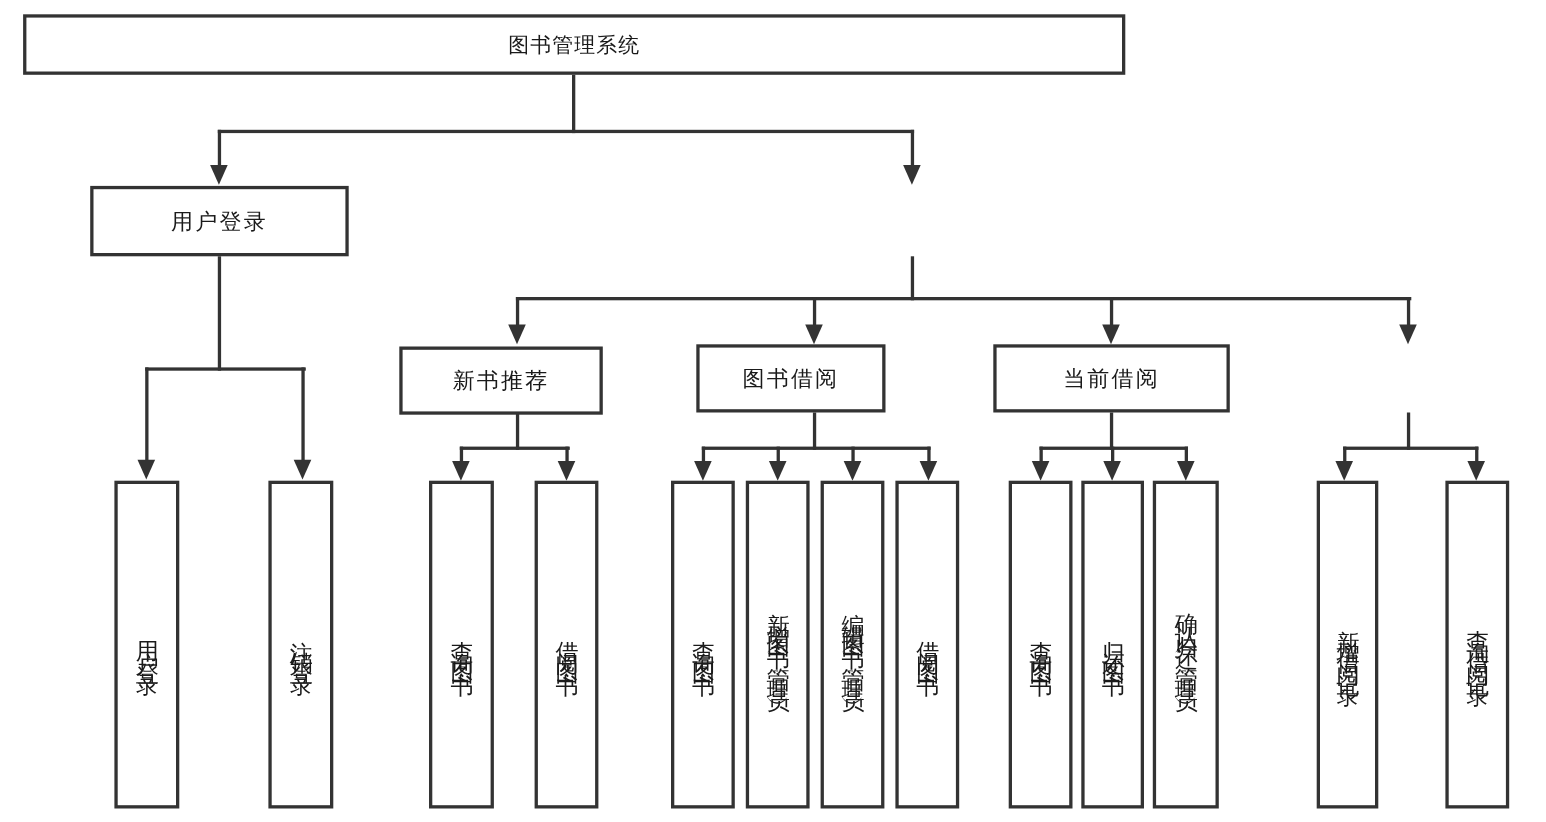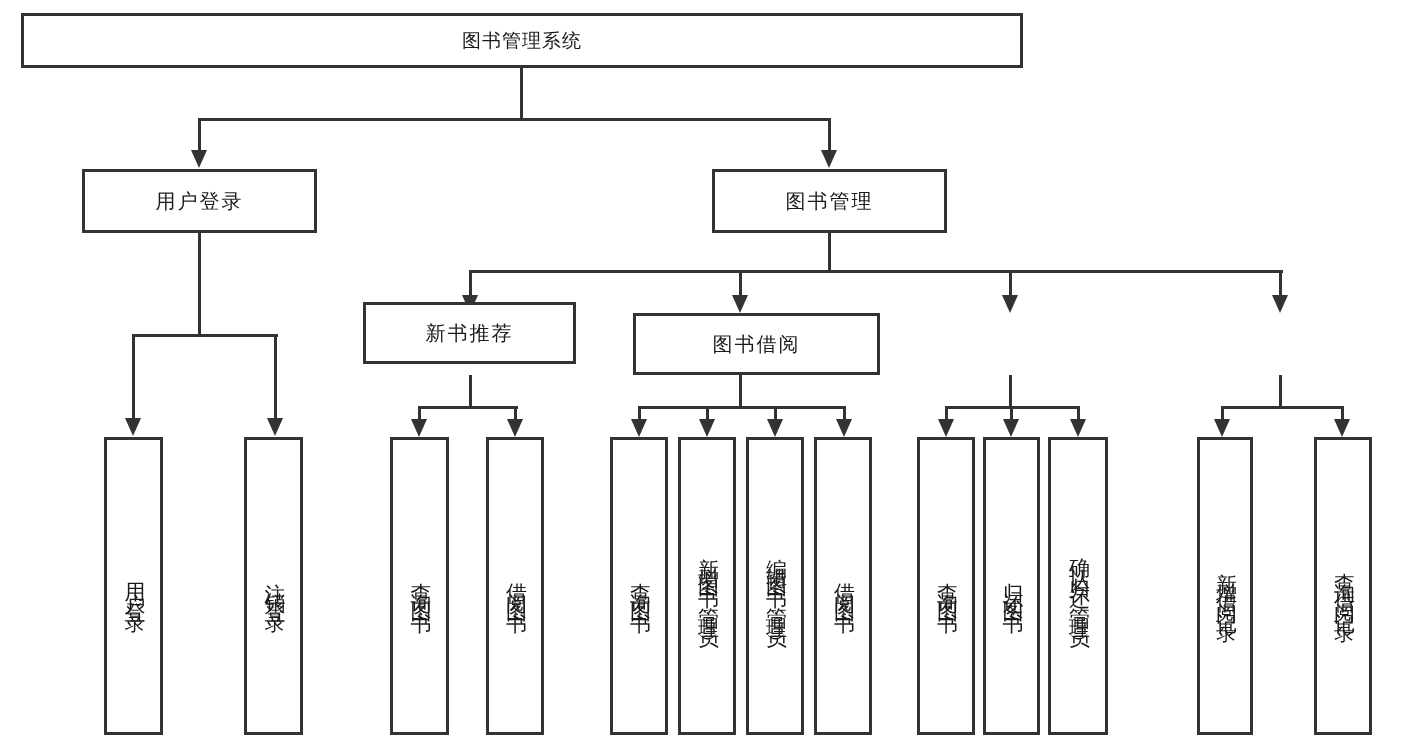--- a/index.html
+++ b/index.html
@@ -11,21 +11,20 @@
   }
   * { margin:0; padding:0; }
   html,body { background: var(--page-background); }
   body { font-family: "Liberation Sans", "DejaVu Sans", sans-serif; }
   .canvas {
     position: relative;
     width: 1405px;
     height: 747px;
     background: var(--page-background);
     overflow: hidden;
-    font-family: Liberation Mono, monospace;
   }
   .node {
     position: absolute;
     box-sizing: border-box;
     border: 3px solid var(--line);
     background: var(--box-background);
     color: var(--text);
     display: flex;
     align-items: center;
     justify-content: center;
@@ -69,42 +68,42 @@
   <div class="node root-node" style="left:21px;top:13px;width:1002px;height:55px">图书管理系统</div>
 
   <div class="lv" style="left:520px;top:68px;height:53px"></div>
   <div class="lh" style="left:198px;top:118px;width:633px"></div>
   <div class="lv" style="left:198px;top:118px;height:34px"></div>
   <div class="ah" style="left:191px;top:150px"></div>
   <div class="lv" style="left:828px;top:118px;height:34px"></div>
   <div class="ah" style="left:821px;top:150px"></div>
 
   <div class="node branch-node" style="left:82px;top:169px;width:235px;height:64px">用户登录</div>
-  <div class="node branch-node" style="left:712px;top:169px;width:235px;height:64px">图书管理</div>
 
   <div class="lv" style="left:198px;top:233px;height:104px"></div>
   <div class="lh" style="left:132px;top:334px;width:146px"></div>
   <div class="lv" style="left:132px;top:334px;height:86px"></div>
   <div class="ah" style="left:125px;top:418px"></div>
   <div class="lv" style="left:274px;top:334px;height:86px"></div>
   <div class="ah" style="left:267px;top:418px"></div>
 
   <div class="lv" style="left:828px;top:233px;height:40px"></div>
   <div class="lh" style="left:469px;top:270px;width:814px"></div>
   <div class="lv" style="left:469px;top:270px;height:28px"></div>
   <div class="ah" style="left:462px;top:295px"></div>
   <div class="lv" style="left:739px;top:270px;height:28px"></div>
   <div class="ah" style="left:732px;top:295px"></div>
   <div class="lv" style="left:1009px;top:270px;height:28px"></div>
   <div class="ah" style="left:1002px;top:295px"></div>
   <div class="lv" style="left:1279px;top:270px;height:28px"></div>
   <div class="ah" style="left:1272px;top:295px"></div>
 
-  <div class="node branch-node" style="left:363px;top:302px;width:213px;height:62px">新书推荐</div>
-  <div class="node branch-node" style="left:633px;top:313px;width:247px;height:62px">图书借阅</div>
+  <div class="node branch-node" style="left:363px;top:315px;width:185px;height:62px">新书推荐</div>
+  <div class="node branch-node" style="left:633px;top:313px;width:172px;height:62px">图书借阅</div>
+  <div class="node branch-node" style="left:903px;top:313px;width:215px;height:62px">当前借阅</div>
 
   <div class="lv" style="left:469px;top:375px;height:34px"></div>
   <div class="lh" style="left:418px;top:406px;width:100px"></div>
   <div class="lv" style="left:418px;top:406px;height:14px"></div>
   <div class="ah" style="left:411px;top:419px"></div>
   <div class="lv" style="left:514px;top:406px;height:14px"></div>
   <div class="ah" style="left:507px;top:419px"></div>
 
   <div class="lv" style="left:739px;top:375px;height:34px"></div>
   <div class="lh" style="left:638px;top:406px;width:208px"></div>

